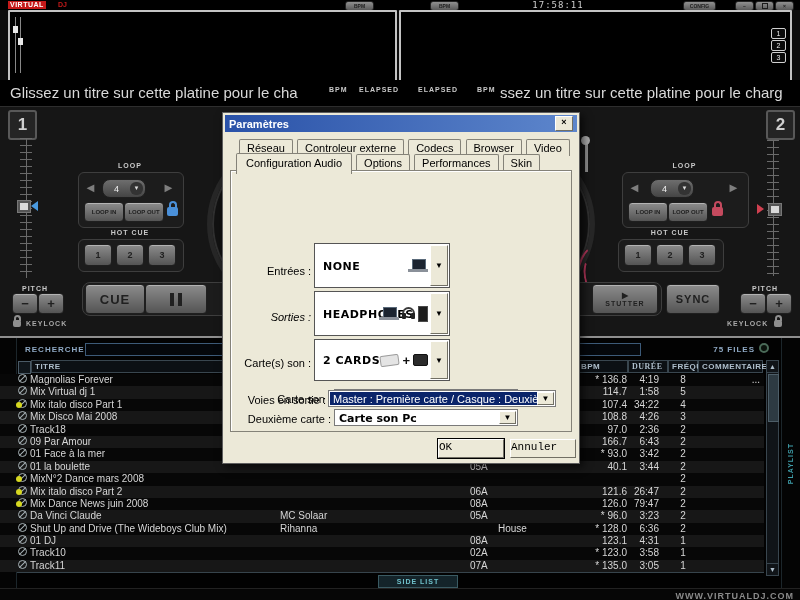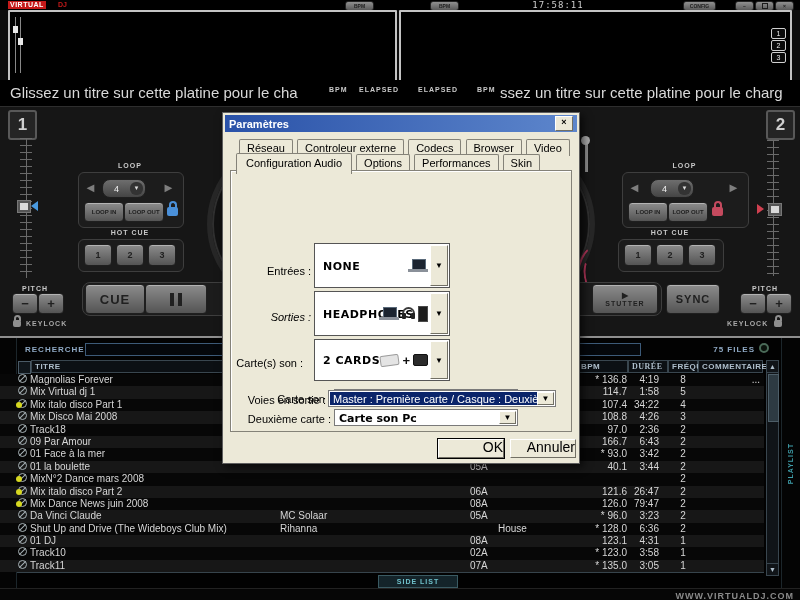--- a/index.html
+++ b/index.html
@@ -109,21 +109,21 @@
   .devtext{position:absolute;left:8px;top:50%;transform:translateY(-50%);font-weight:bold;font-size:11px;
            letter-spacing:.5px;font-family:"DejaVu Sans",sans-serif;}
   .devpics{position:absolute;right:21px;top:0;bottom:0;display:flex;align-items:center;gap:3px;}
   .devarrow{position:absolute;right:1px;top:1px;bottom:1px;width:16px;font-size:8px;display:flex;
             align-items:center;justify-content:center;}
   .combo{position:absolute;background:#fff;border:1px solid #7a7a7a;box-sizing:border-box;height:17px;}
   .combo .ctext{position:absolute;left:1px;top:1px;bottom:1px;right:17px;padding:1px 3px;font-weight:bold;
             font-size:11px;white-space:nowrap;overflow:hidden;font-family:"DejaVu Sans",sans-serif;}
   .combo.sel .ctext{background:#0a246a;color:#fff;font-weight:normal;font-family:"Liberation Sans",sans-serif;}
   .combo .devarrow{width:15px;}
-  .okbtn{position:absolute;width:64px;height:17px;font-size:14px;text-align:right;line-height:15px;}
+  .okbtn{position:absolute;width:64px;height:17px;font-size:11px;text-align:left;line-height:15px;font-family:Liberation Mono, monospace;}
   .okbtn.def{outline:1px solid #000;}
   
   .p-laptop{position:relative;width:20px;height:14px;}
   .p-laptop::before{content:"";position:absolute;right:2px;top:0;width:12px;height:9px;background:#1c2430;
         border:1px solid #5a6a7a;}
   .p-laptop::after{content:"";position:absolute;left:0;bottom:1px;width:20px;height:3px;background:#8a9099;}
   .p-phones{position:relative;width:13px;height:13px;border:2px solid #3a3a3a;border-radius:50%;
         border-bottom-color:transparent;box-sizing:border-box;}
   .p-phones::before,.p-phones::after{content:"";position:absolute;bottom:-1px;width:4px;height:6px;
         background:#222;border-radius:1px;}
@@ -508,21 +508,21 @@
       <div class="devbox" style="left:83px;top:120px;width:136px;height:45px;">
         <span class="devtext">HEADPHONES</span>
         <span class="devpics">
             <span class="p-laptop"></span>
             <span class="p-phones"></span>
             <span class="p-speaker"></span>
           </span>
         <span class="xpbtn devarrow">▼</span>
       </div>
 
-      <div class="flabel" style="left:0;top:186px;width:72px;">Carte(s) son :</div>
+      <div class="flabel" style="left:8px;top:186px;width:72px;">Carte(s) son :</div>
       <div class="devbox" style="left:83px;top:168px;width:136px;height:42px;">
         <span class="devtext">2 CARDS</span>
         <span class="devpics">
             <span class="p-cardw"></span>
             <span class="p-plus">+</span>
             <span class="p-cardb"></span>
           </span>
         <span class="xpbtn devarrow">▼</span>
       </div>
 

